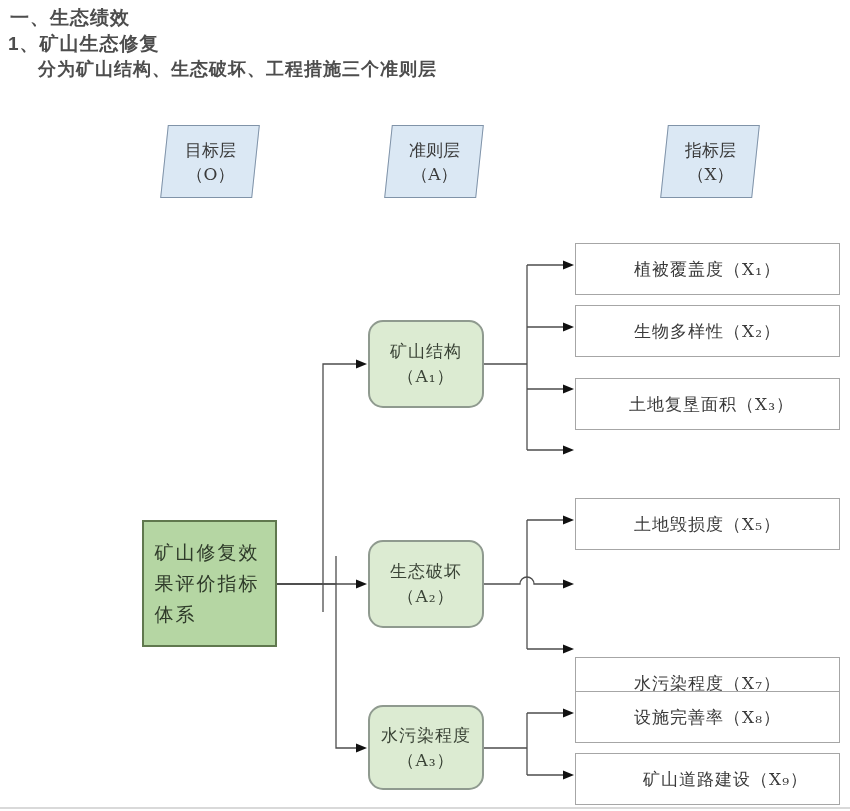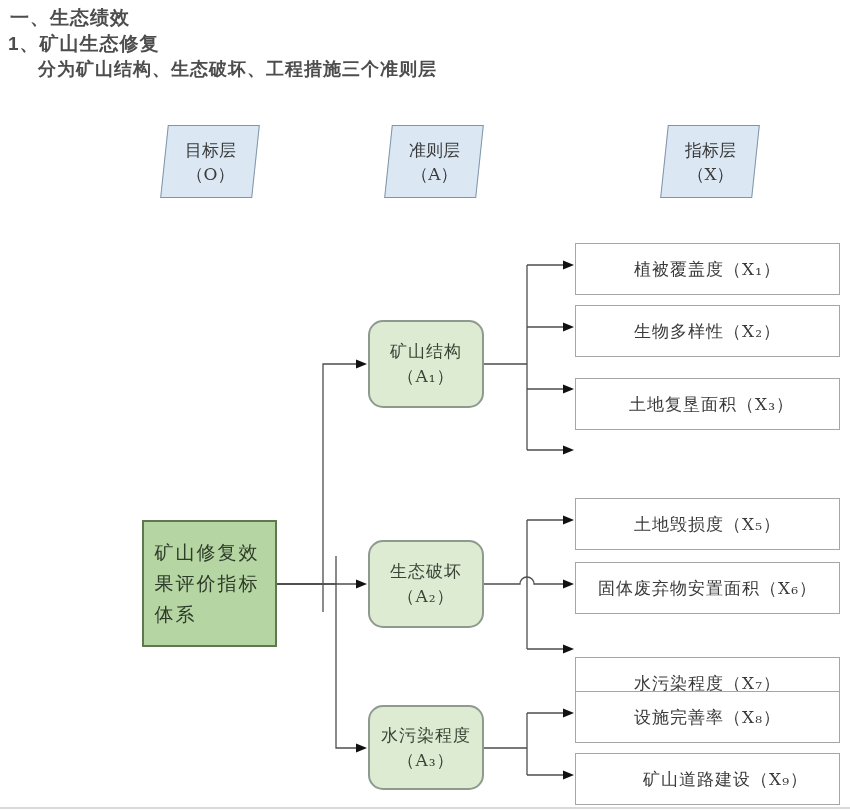--- a/index.html
+++ b/index.html
@@ -152,19 +152,18 @@
   </div>
   <div class="crit critA3">
     <div>水污染程度</div>
     <div>（A₃）</div>
   </div>
 
   <div class="ind indX1">植被覆盖度（X₁）</div>
   <div class="ind indX2">生物多样性（X₂）</div>
   <div class="ind indX3">土地复垦面积（X₃）</div>
   <div class="ind indX5">土地毁损度（X₅）</div>
-  <div class="ind indX6">固体废弃物安置面积（X₆）</div>
   <div class="ind indX7">水污染程度（X₇）</div>
   <div class="ind indX8">设施完善率（X₈）</div>
   <div class="ind indX9">矿山道路建设（X₉）</div>
 
   <div class="bottom-rule"></div>
 </div>
 
 </body></html>

